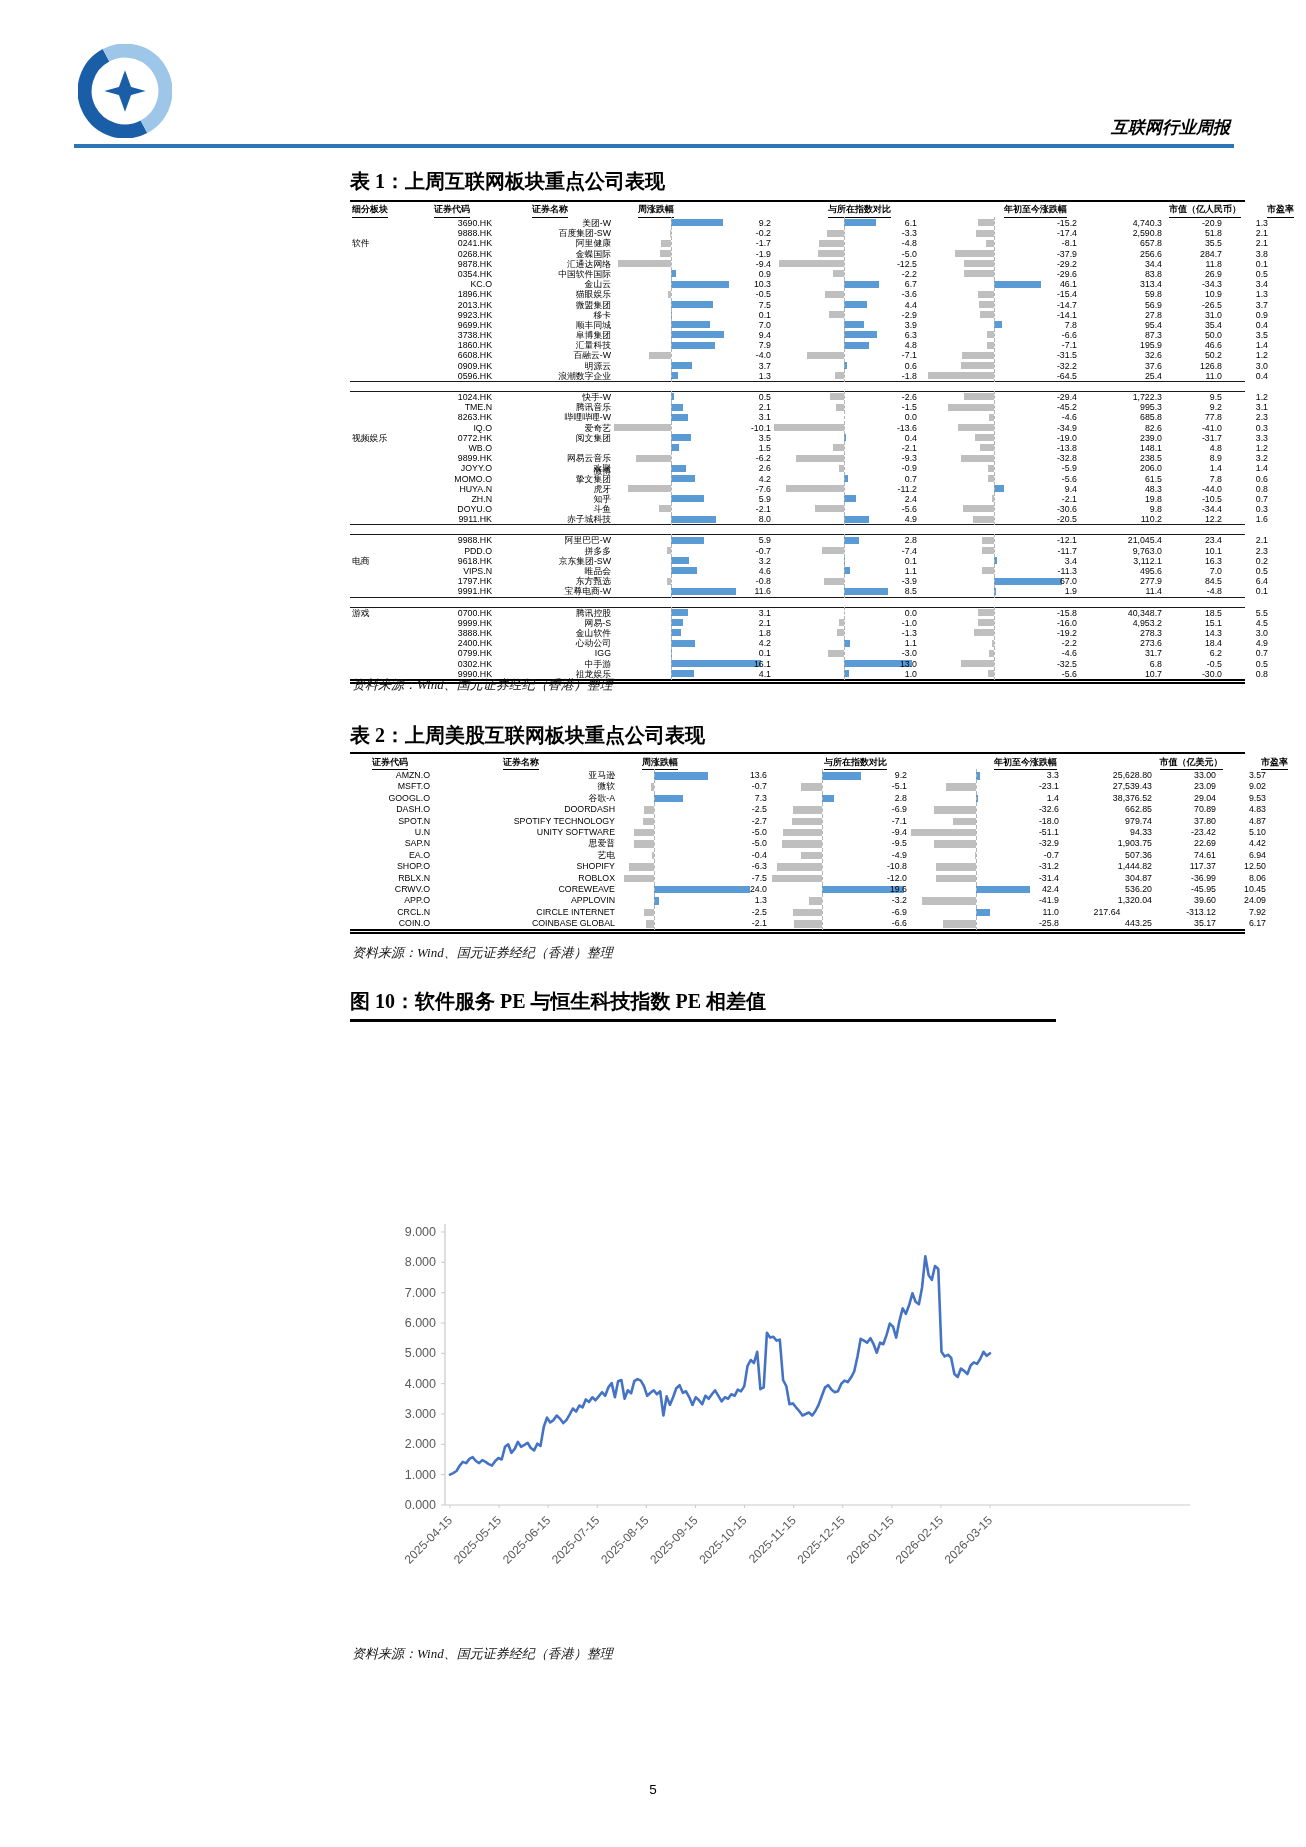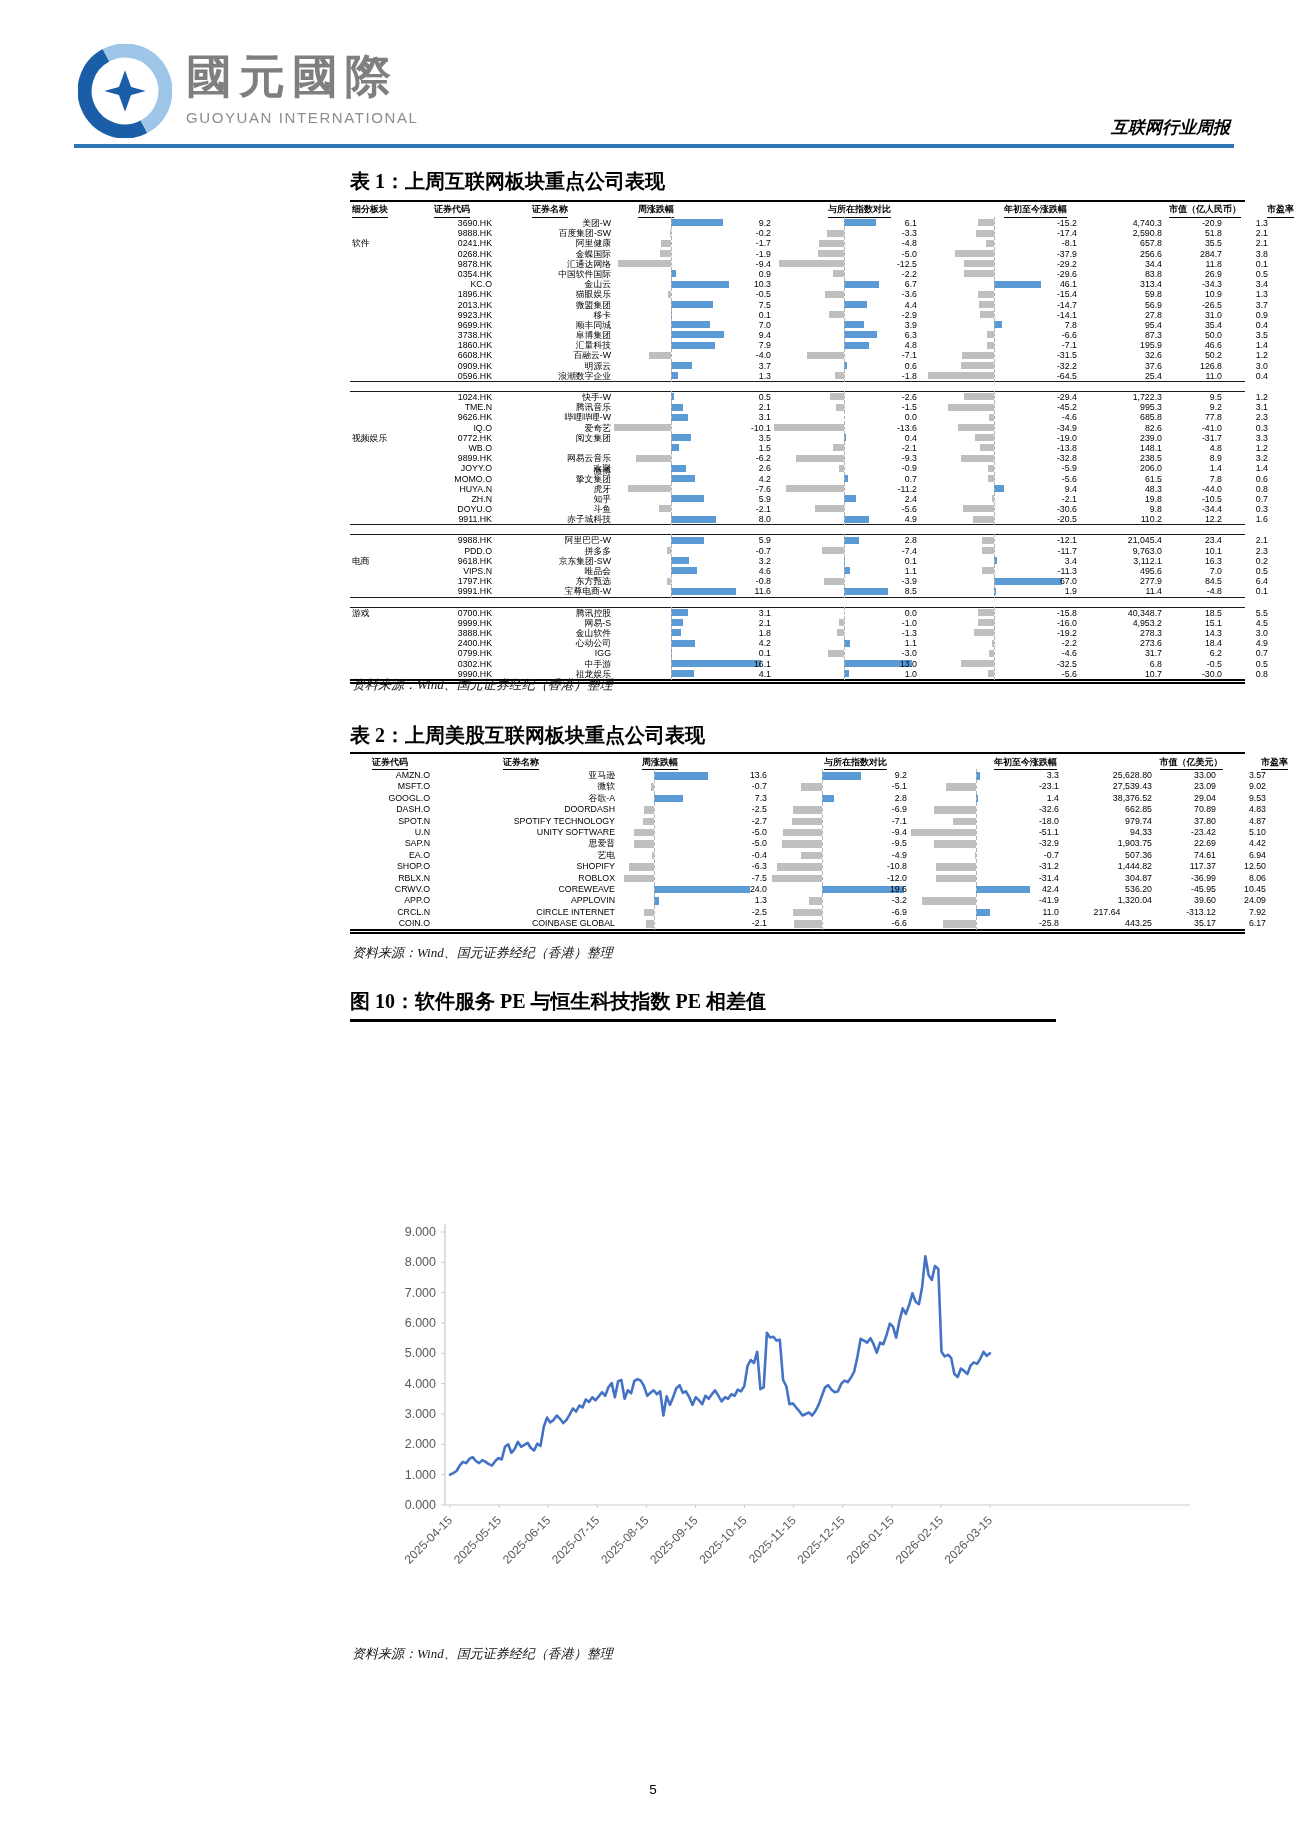--- a/index.html
+++ b/index.html
@@ -63,24 +63,20 @@
   <div class="logo">
     <svg class="logo-mark" viewBox="0 0 100 100">
       <g transform="rotate(-28 50 50)">
         <path d="M 50 7 A 43 43 0 0 0 50 93" fill="none" stroke="#1b5ea8" stroke-width="15"></path>
         <path d="M 50 7 A 43 43 0 0 1 50 93" fill="none" stroke="#9dc6e8" stroke-width="15"></path>
       </g>
       <circle cx="50" cy="50" r="24" fill="#ffffff"></circle>
       <polygon points="50,28 58,50 50,72 42,50" fill="#1b5ea8"></polygon>
       <polygon points="28,50 50,44 72,50 50,56" fill="#1b5ea8"></polygon>
     </svg>
-    <div class="logo-text">
-      <div class="brand-cn">國元國際</div>
-      <div class="brand-en">GUOYUAN INTERNATIONAL</div>
-    </div>
   </div>
   <div class="report-label">互联网行业周报</div>
   <div class="hdr-rule"></div>
 
   <div class="sec-title" style="top:168px;">表 1：上周互联网板块重点公司表现</div>
   <div class="tbl t1" style="top:200px;" id="t1">
       <div class="thead">
         <div class="cell l" style="width: 60px;"><span class="lbl">细分板块</span></div>
         <div class="cell c" style="width: 80px;"><span class="lbl">证券代码</span></div>
         <div class="cell c" style="width: 116px;"><span class="lbl">证券名称</span></div>
@@ -501,21 +497,21 @@
           <i class="bar neg" style="left: 27.896px; width: 46.104px;"></i>
           <i class="bl-line" style="left: 74px;"></i>
           <span class="num">-45.2</span>
         </div>
         <div class="cell capr" style="width: 82px;">995.3</div>
         <div class="cell r" style="width: 48px;">9.2</div>
         <div class="cell r" style="width: 43px;">3.1</div>
       </div>
       <div class="trow">
         <div class="cell l" style="width: 60px;"></div>
-        <div class="cell r" style="width: 80px;">9626.HK</div>
+        <div class="cell r" style="width: 80px;">8263.HK</div>
         <div class="cell r" style="width: 116px;">哔哩哔哩-W</div>
         <div class="cell chartcell" style="width: 160px;">
           <i class="bar pos" style="left: 57px; width: 17.36px;"></i>
           <i class="bl-line" style="left: 57px;"></i>
           <span class="num">3.1</span>
         </div>
         <div class="cell chartcell" style="width: 146px;">
           <i class="bar pos" style="left: 70px; width: 0px;"></i>
           <i class="bl-line" style="left: 70px;"></i>
           <span class="num">0.0</span>

